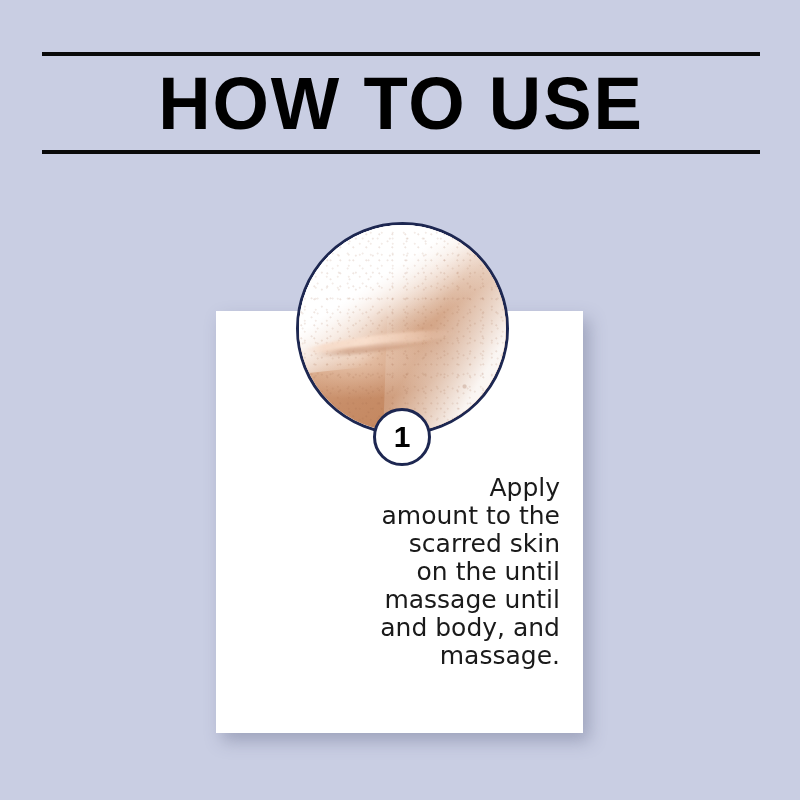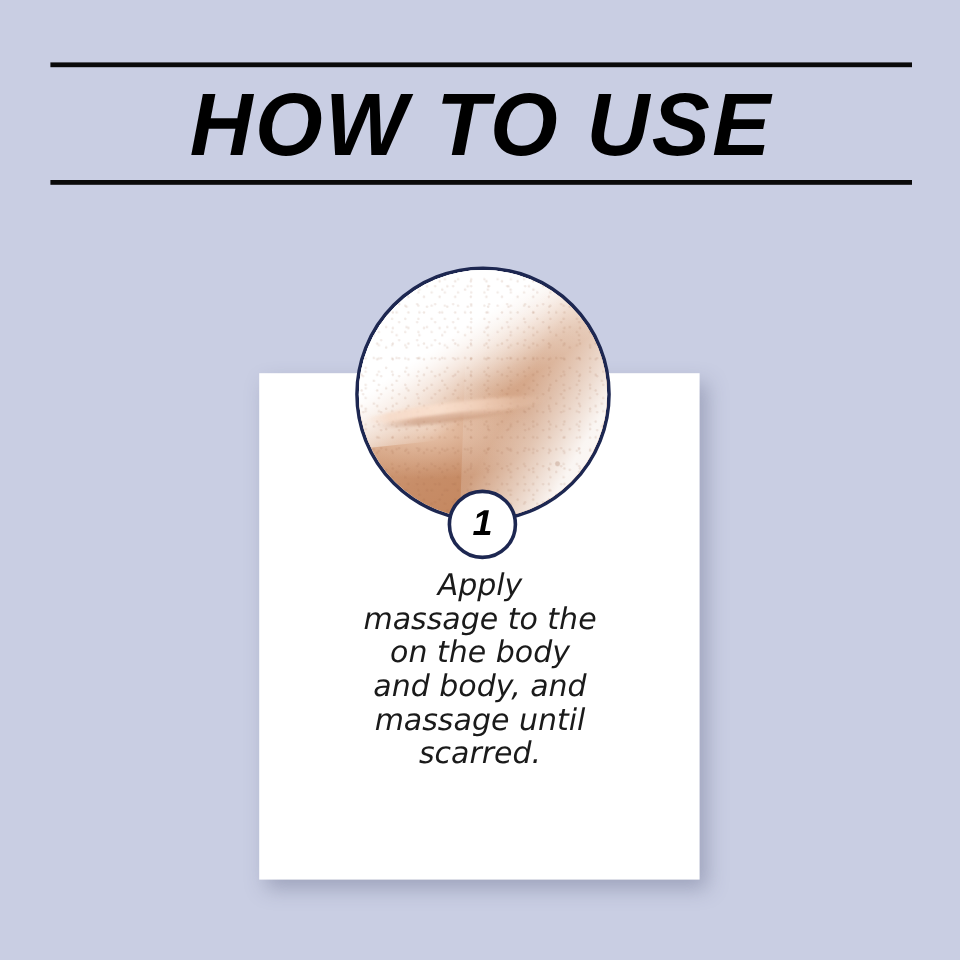--- a/index.html
+++ b/index.html
@@ -13,21 +13,20 @@
     font-family: "Liberation Sans", sans-serif;
     overflow: hidden;
     position: relative;
   }
 
   #page-root {
     position: absolute;
     inset: 0;
     width: 684px;
     height: 800px;
-    font-style: italic;
   }
 
   
   .header-block {
     position: absolute;
     left: 42px;
     top: 52px;
     width: 718px;
     height: 102px;
   }
@@ -189,21 +188,21 @@
     font-size: 30px;
     line-height: 1;
   }
 
   
   .step-text {
     position: absolute;
     left: 240px;
     top: 474px;
     width: 320px;
-    text-align: center;
+    text-align: right;
     color: #1a1a1a;
     font-family: "DejaVu Sans", sans-serif;
     font-size: 25px;
     line-height: 28px;
     font-weight: 400;
   }
   .step-text .line { display: block; white-space: nowrap; }
 </style>
 </head>
 <body>
@@ -226,20 +225,21 @@
     <div class="photo-scar"></div>
     <div class="photo-scar2"></div>
   </div>
 
   <div class="step-badge">
     <span>1</span>
   </div>
 
   <div class="step-text">
     <span class="line">Apply</span>
-    <span class="line">massage to the</span>
-    <span class="line">on the body</span>
+    <span class="line">amount to the</span>
+    <span class="line">scarred skin</span>
+    <span class="line">on the until</span>
+    <span class="line">massage until</span>
     <span class="line">and body, and</span>
-    <span class="line">massage until</span>
-    <span class="line">scarred.</span>
+    <span class="line">massage.</span>
   </div>
 
 </div>
 
 </body></html>

